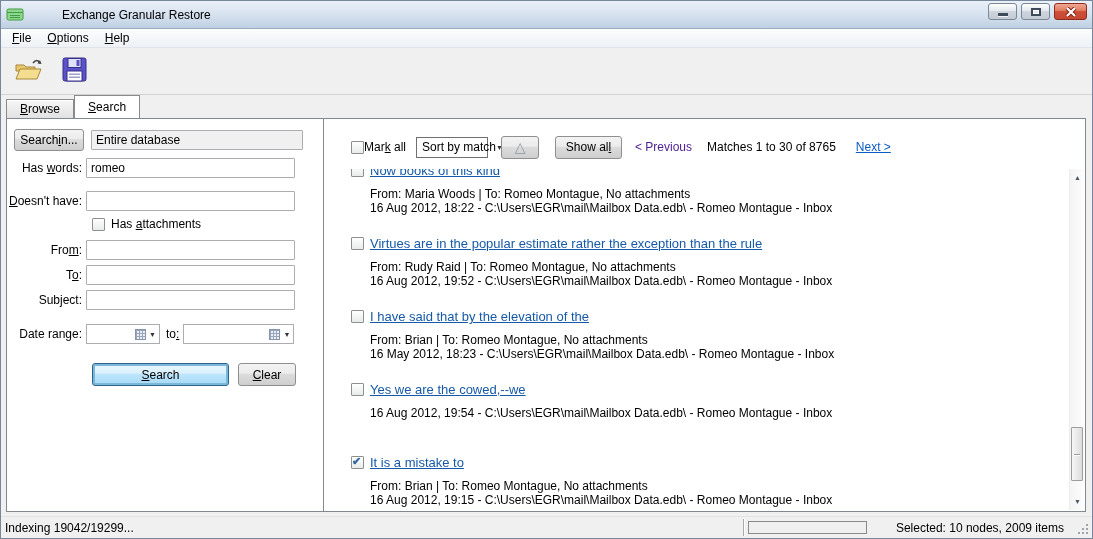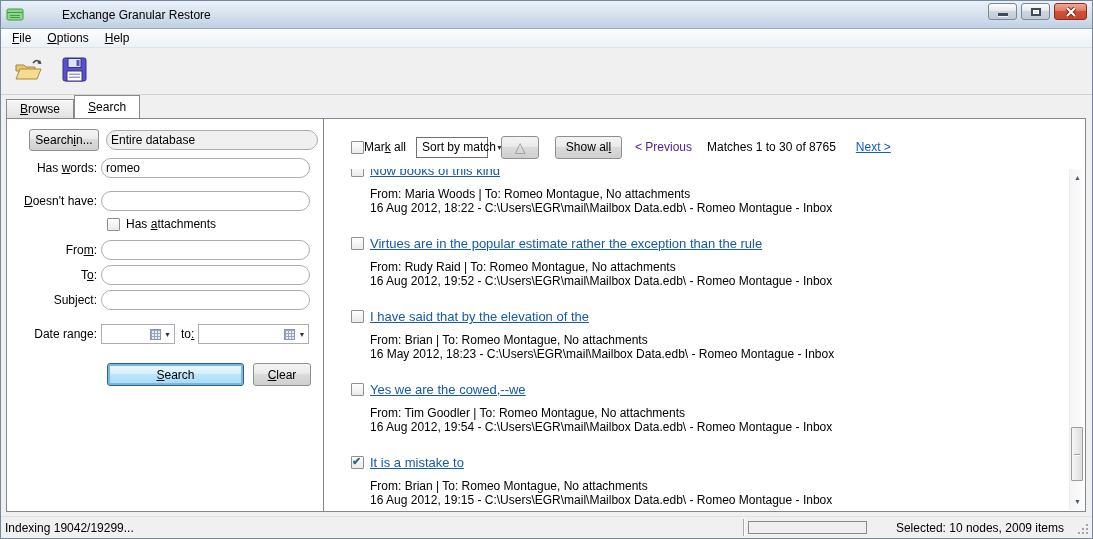--- a/index.html
+++ b/index.html
@@ -35,27 +35,27 @@
 
   
   .tabstrip { height:23px; display:flex; align-items:flex-end; padding-left:5px; background:#f0f0f0; }
   .tab { padding:0 13px; border:1px solid #8a8a8a; border-bottom:none; line-height:19px; height:20px; }
   .tab.unselected { background:linear-gradient(#f6f6f6,#e2e2e2); height:19px; box-shadow:inset 0 1px 0 #fff; }
   .tab.selected { background:#fff; height:23px; line-height:22px; position:relative; z-index:2; }
 
   
   .content { position:absolute; top:117px; left:0; right:0; bottom:22px; background:#f0f0f0; }
   .panel { position:absolute; top:0; bottom:4px; background:#fff; border:1px solid #828790; }
-  .panel.left { left:5px; width:341px; padding-top:10px;padding-left:15px; }
+  .panel.left { left:5px; width:341px; padding-top:10px; }
   .panel.right { left:322px; right:6px; }
 
   
   .frow { display:flex; align-items:center; }
   .flabel { width:79px; text-align:right; padding-right:4px; flex:none; }
-  .tinput { width:209px; height:20px; border:1px solid #abadb3; border-radius:10px;
+  .tinput { width:209px; height:20px; border:1px solid #abadb3; border-radius:1px;
             padding:1px 4px; font:12px "Liberation Sans", sans-serif; background:#fff; }
   .tinput.gray { background:#f0f0f0; width:212px; }
   .btn { border:1px solid #8e8f8f; border-radius:3px; font:12px "Liberation Sans", sans-serif;
          background:linear-gradient(#f3f3f3,#ebebeb 45%,#dcdcdc 46%,#cfcfcf);
          display:inline-flex; align-items:center; justify-content:center; }
   .btn.primary { border:1px solid #2c628b; box-shadow:0 0 0 2px #7ab8d9 inset;
          background:linear-gradient(#eaf6fd,#d9f0fc 45%,#bee6fd 46%,#a7d9f5); }
   .row-searchin { padding-left:7px; margin-bottom:7px; }
   .searchin-btn { width:70px; height:22px; margin-right:7px; }
   .row2 { margin-bottom:13px; } .row3 { margin-bottom:5px; }
@@ -279,21 +279,20 @@
     </div>
     <div class="rmeta">From: Brian | To: Romeo Montague, No attachments</div>
     <div class="rmeta">16 May 2012, 18:23 - C:\Users\EGR\mail\Mailbox Data.edb\ - Romeo Montague - Inbox</div>
   </div>
 
   <div class="ritem">
     <div class="trow">
       <span class="cb"></span>
       <span class="rtitle">Yes we are the cowed,--we</span>
     </div>
-    <div class="rmeta">From: Tim Goodler | To: Romeo Montague, No attachments</div>
     <div class="rmeta">16 Aug 2012, 19:54 - C:\Users\EGR\mail\Mailbox Data.edb\ - Romeo Montague - Inbox</div>
   </div>
 
   <div class="ritem">
     <div class="trow">
       <span class="cb checked"></span>
       <span class="rtitle">It is a mistake to</span>
     </div>
     <div class="rmeta">From: Brian | To: Romeo Montague, No attachments</div>
     <div class="rmeta">16 Aug 2012, 19:15 - C:\Users\EGR\mail\Mailbox Data.edb\ - Romeo Montague - Inbox</div>

